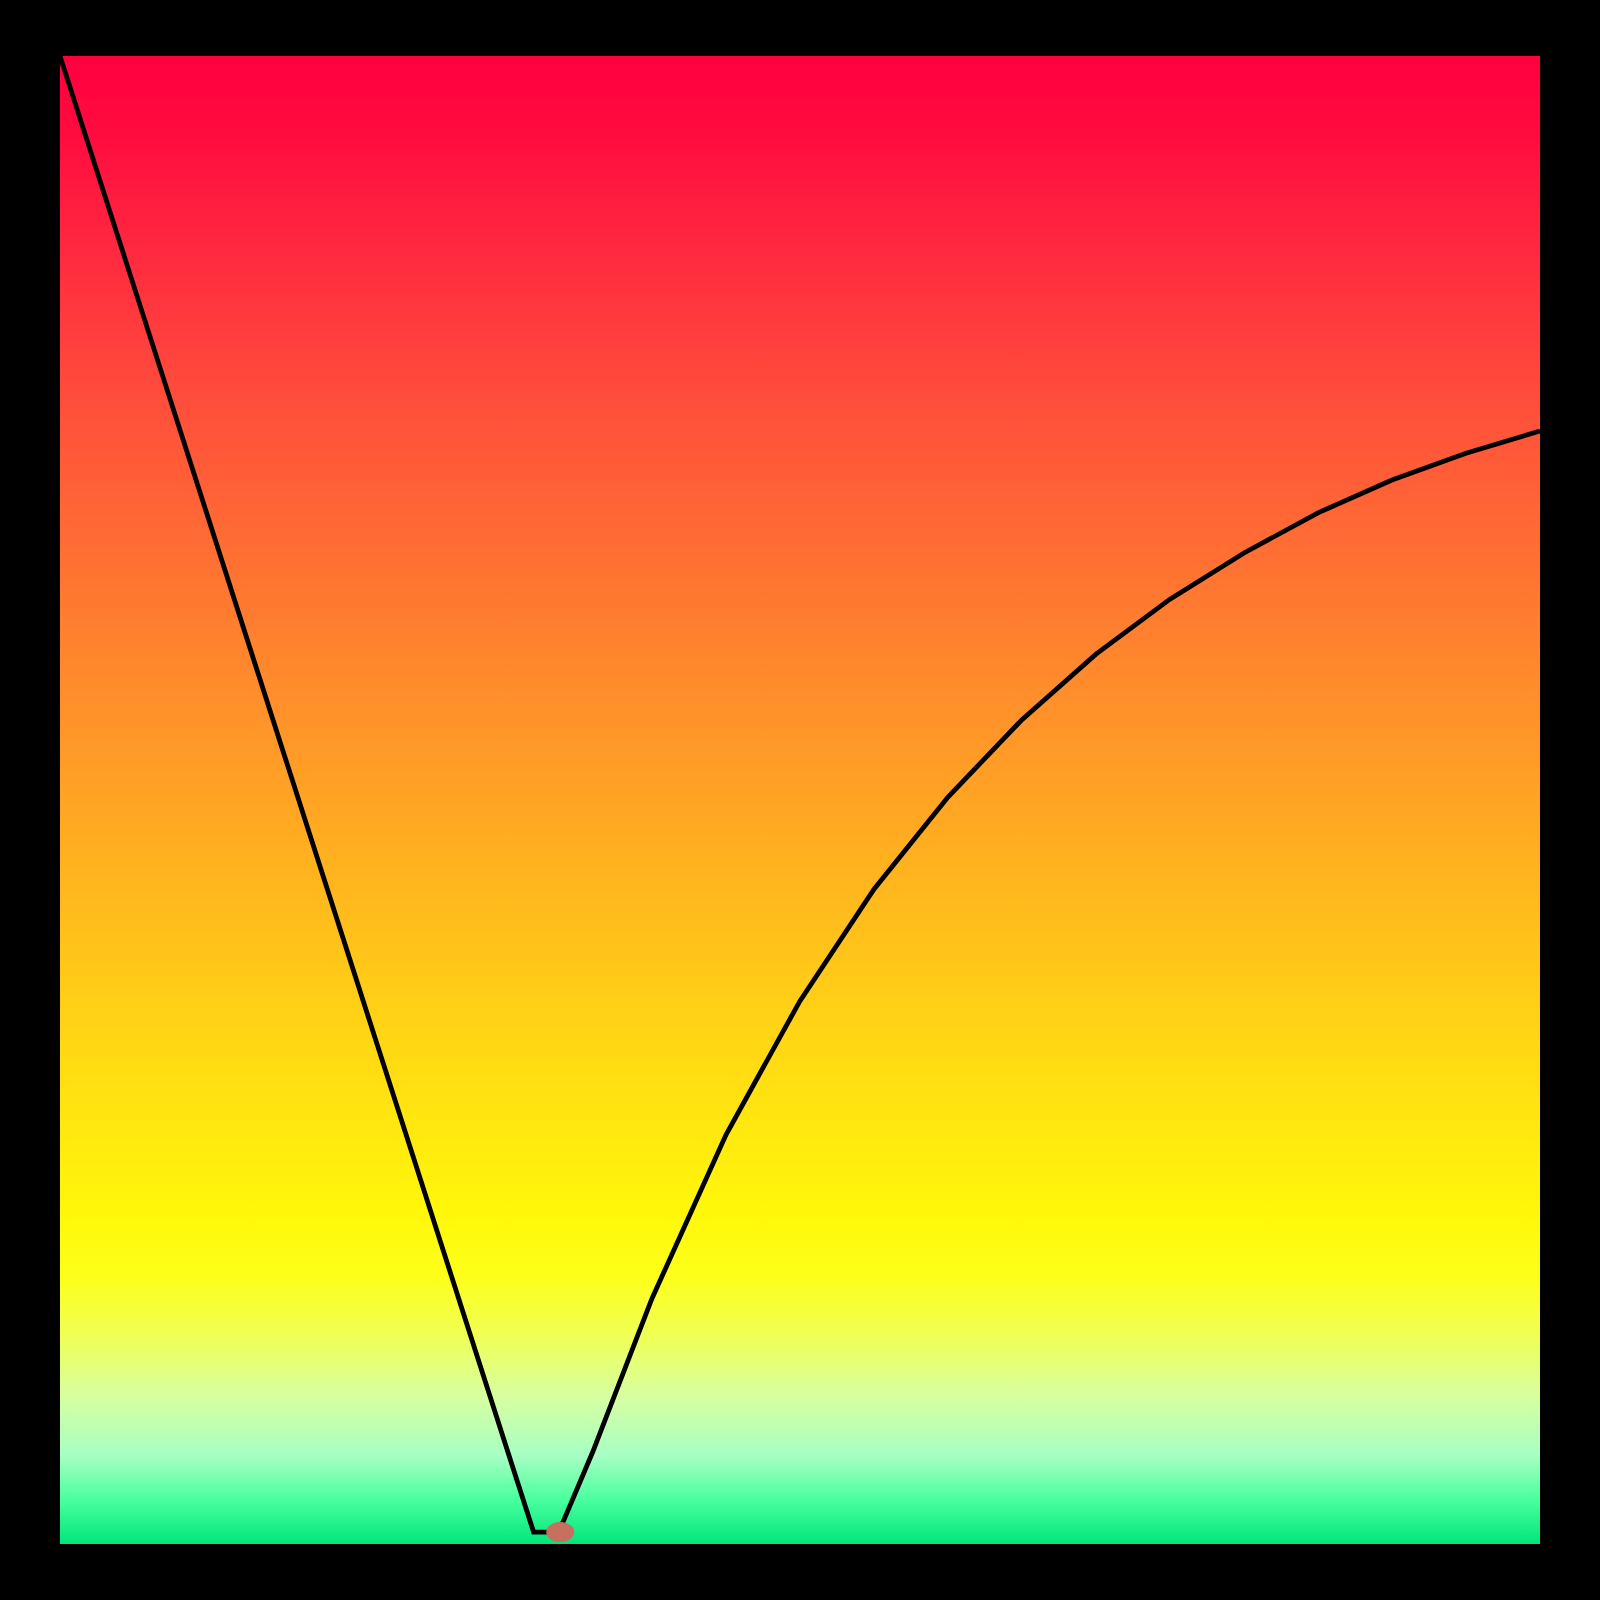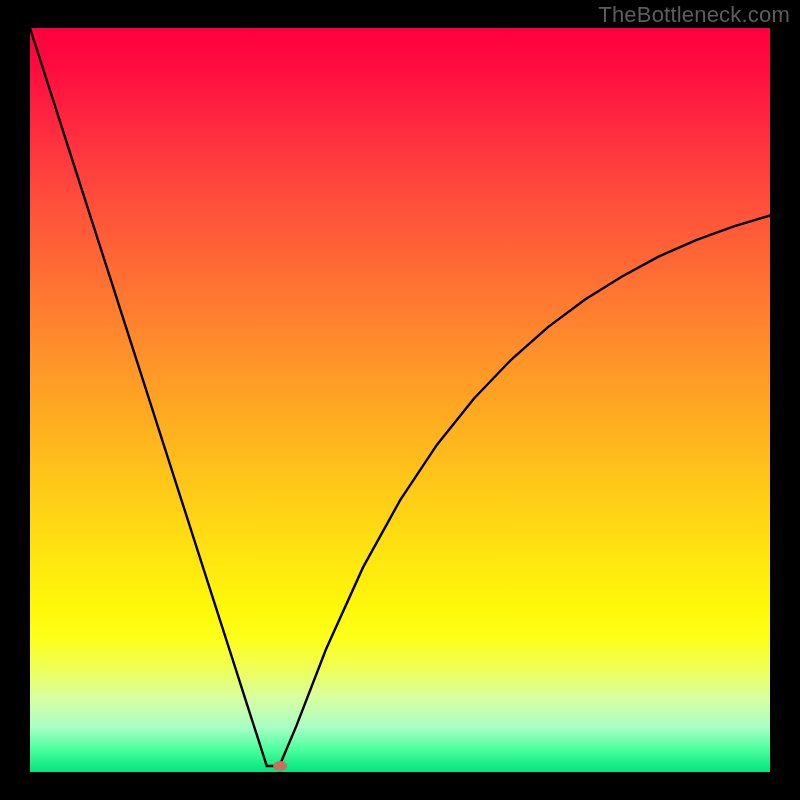--- a/index.html
+++ b/index.html
@@ -52,20 +52,19 @@
   }
   .marker {
     fill: #c67060;
     stroke: none;
   }
 </style>
 </head>
 <body>
 
 <div class="frame">
-  <div class="watermark">TheBottleneck.com</div>
   <div class="plot-area">
     <svg class="curve" viewBox="0 0 740 744" preserveAspectRatio="none">
       <path id="curve-path" fill="none" stroke="#000000" stroke-width="2.4" d="M0.00 0.00 L37.00 115.32 L74.00 230.64 L111.00 345.96 L148.00 461.28 L177.60 553.54 L199.80 622.73 L214.60 668.86 L229.40 714.98 L233.10 726.52 L236.80 738.05 L240.50 738.05 L244.20 738.05 L247.90 738.05 L251.60 732.84 L266.40 697.87 L296.00 621.24 L333.00 539.40 L370.00 472.44 L407.00 416.64 L444.00 370.51 L481.00 331.82 L518.00 299.09 L555.00 271.56 L592.00 248.50 L629.00 228.41 L666.00 212.04 L703.00 198.65 L740.00 187.49"></path>
       <ellipse id="marker-dot" class="marker" rx="7" ry="5" fill="#c67060" cx="250.12" cy="738.05"></ellipse>
     </svg>
   </div>
 </div>
 
 </body></html>

